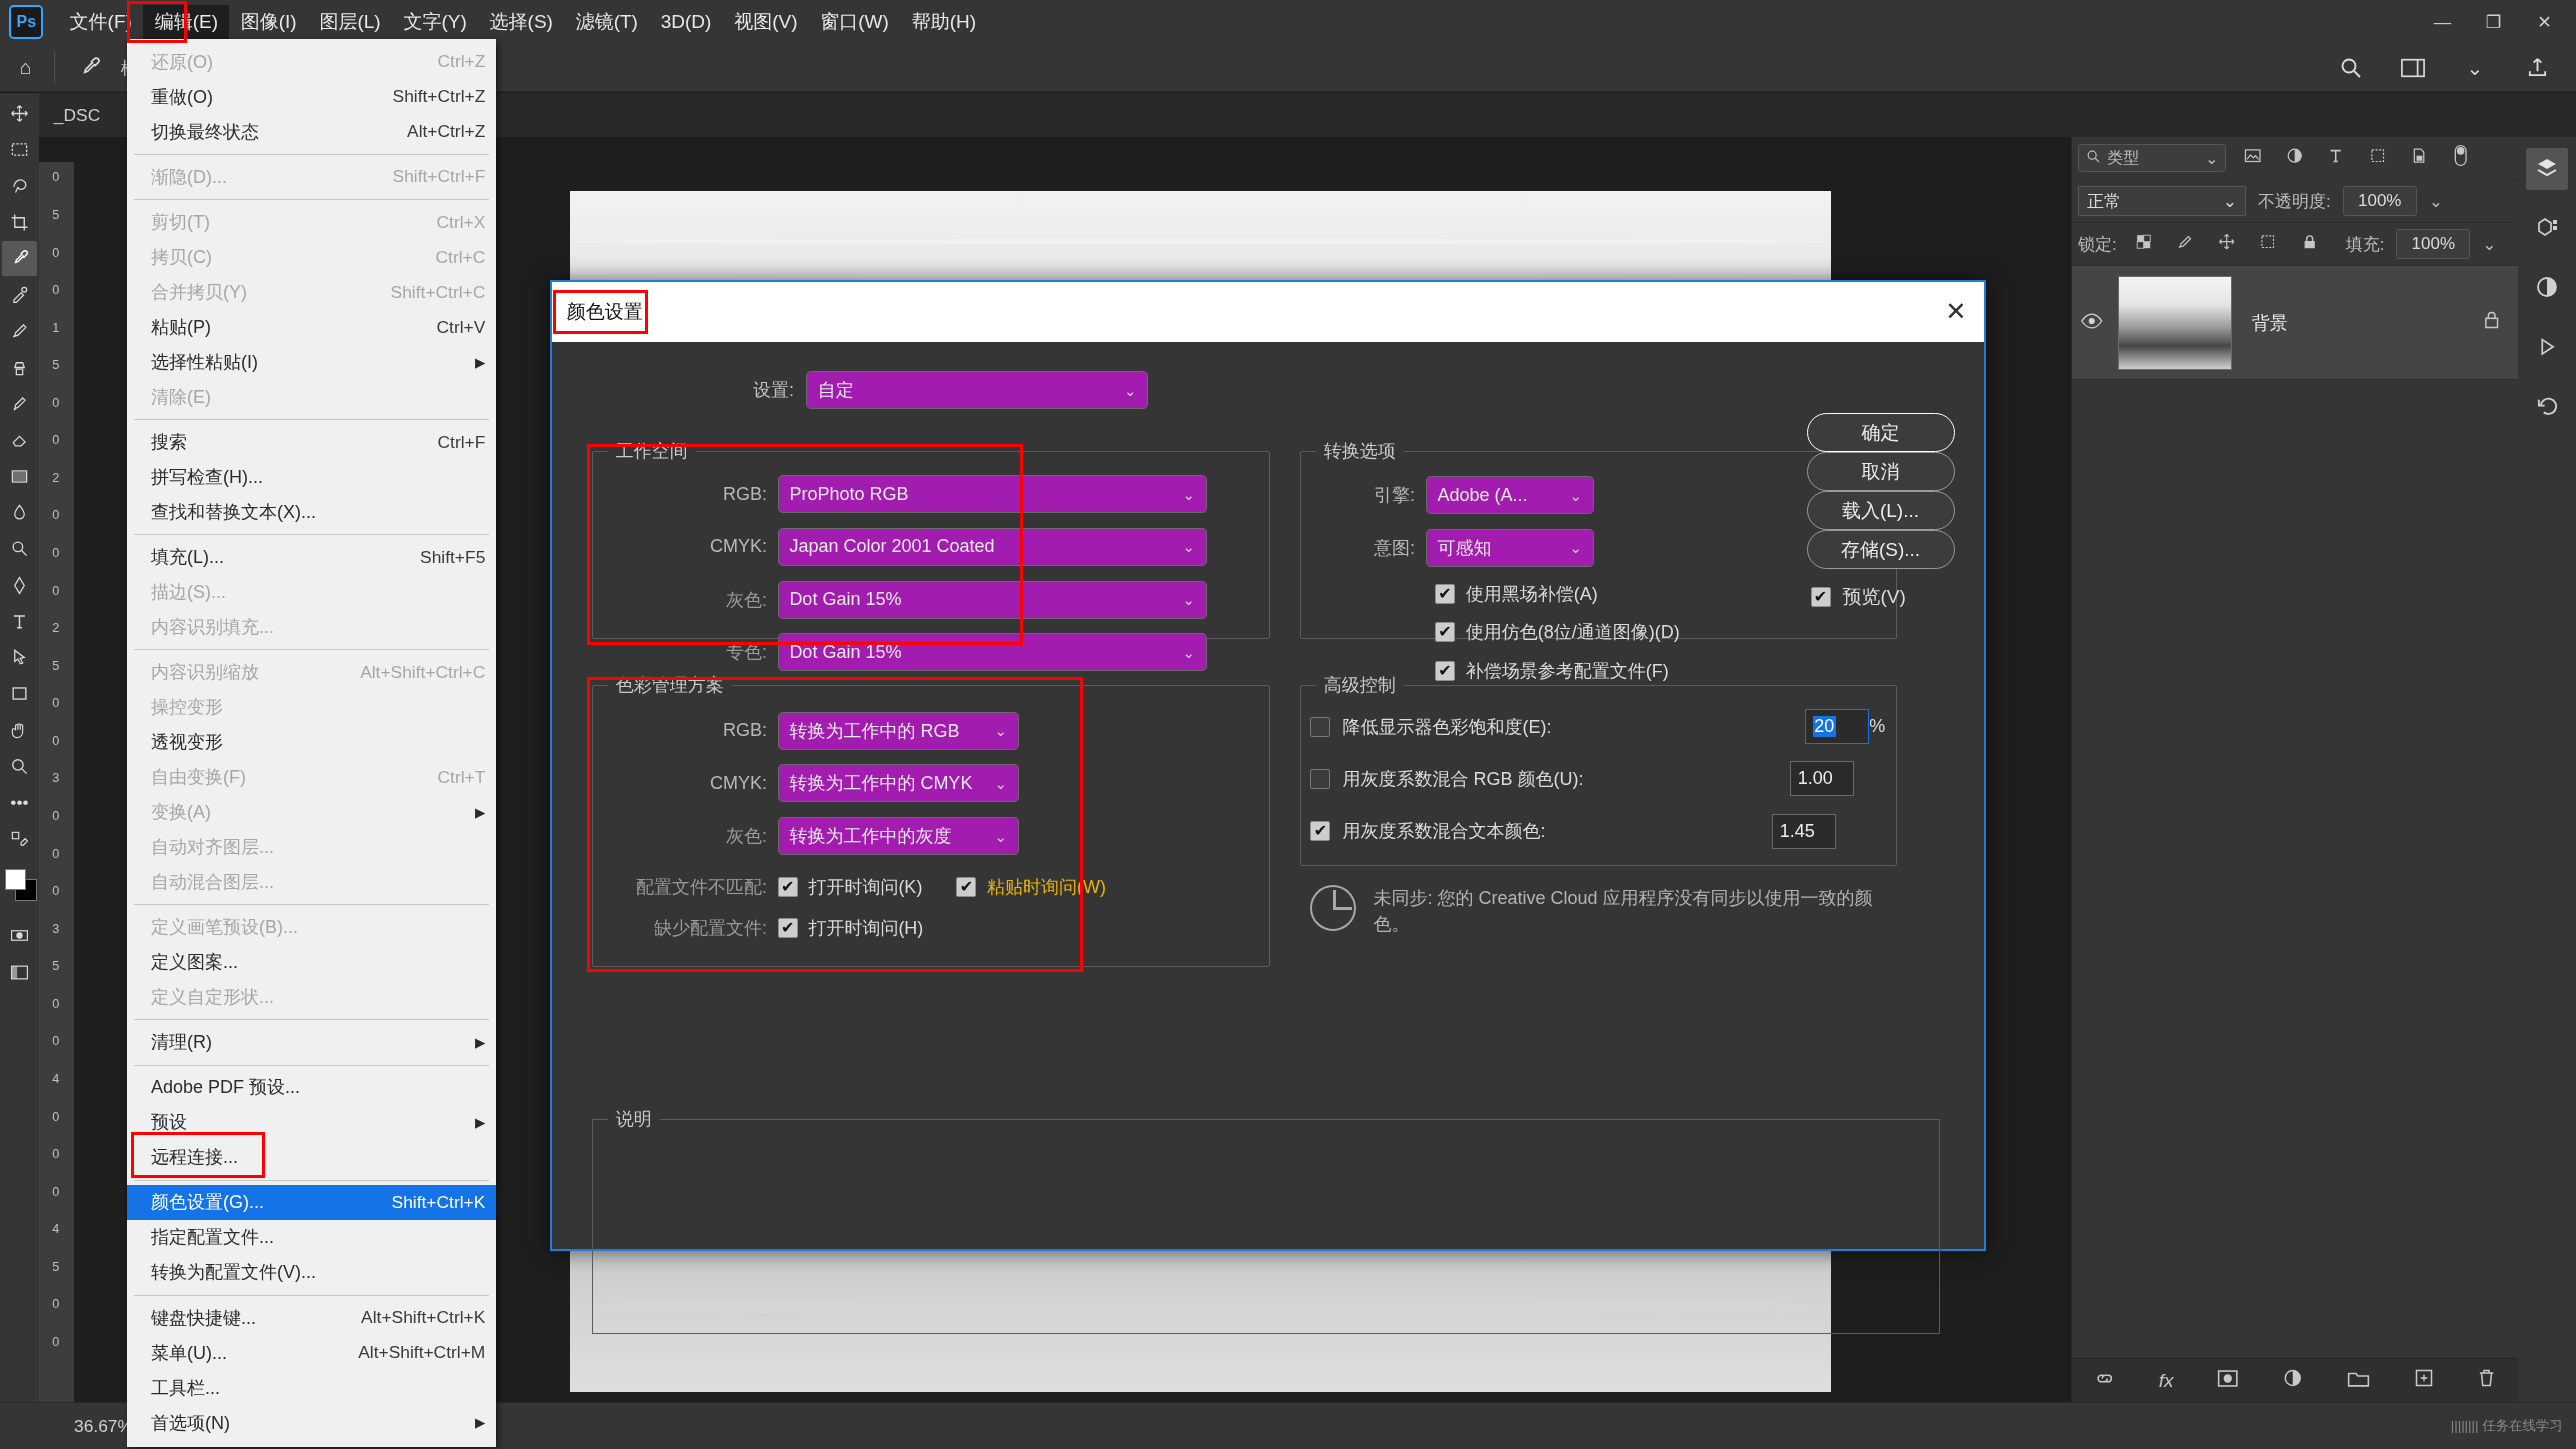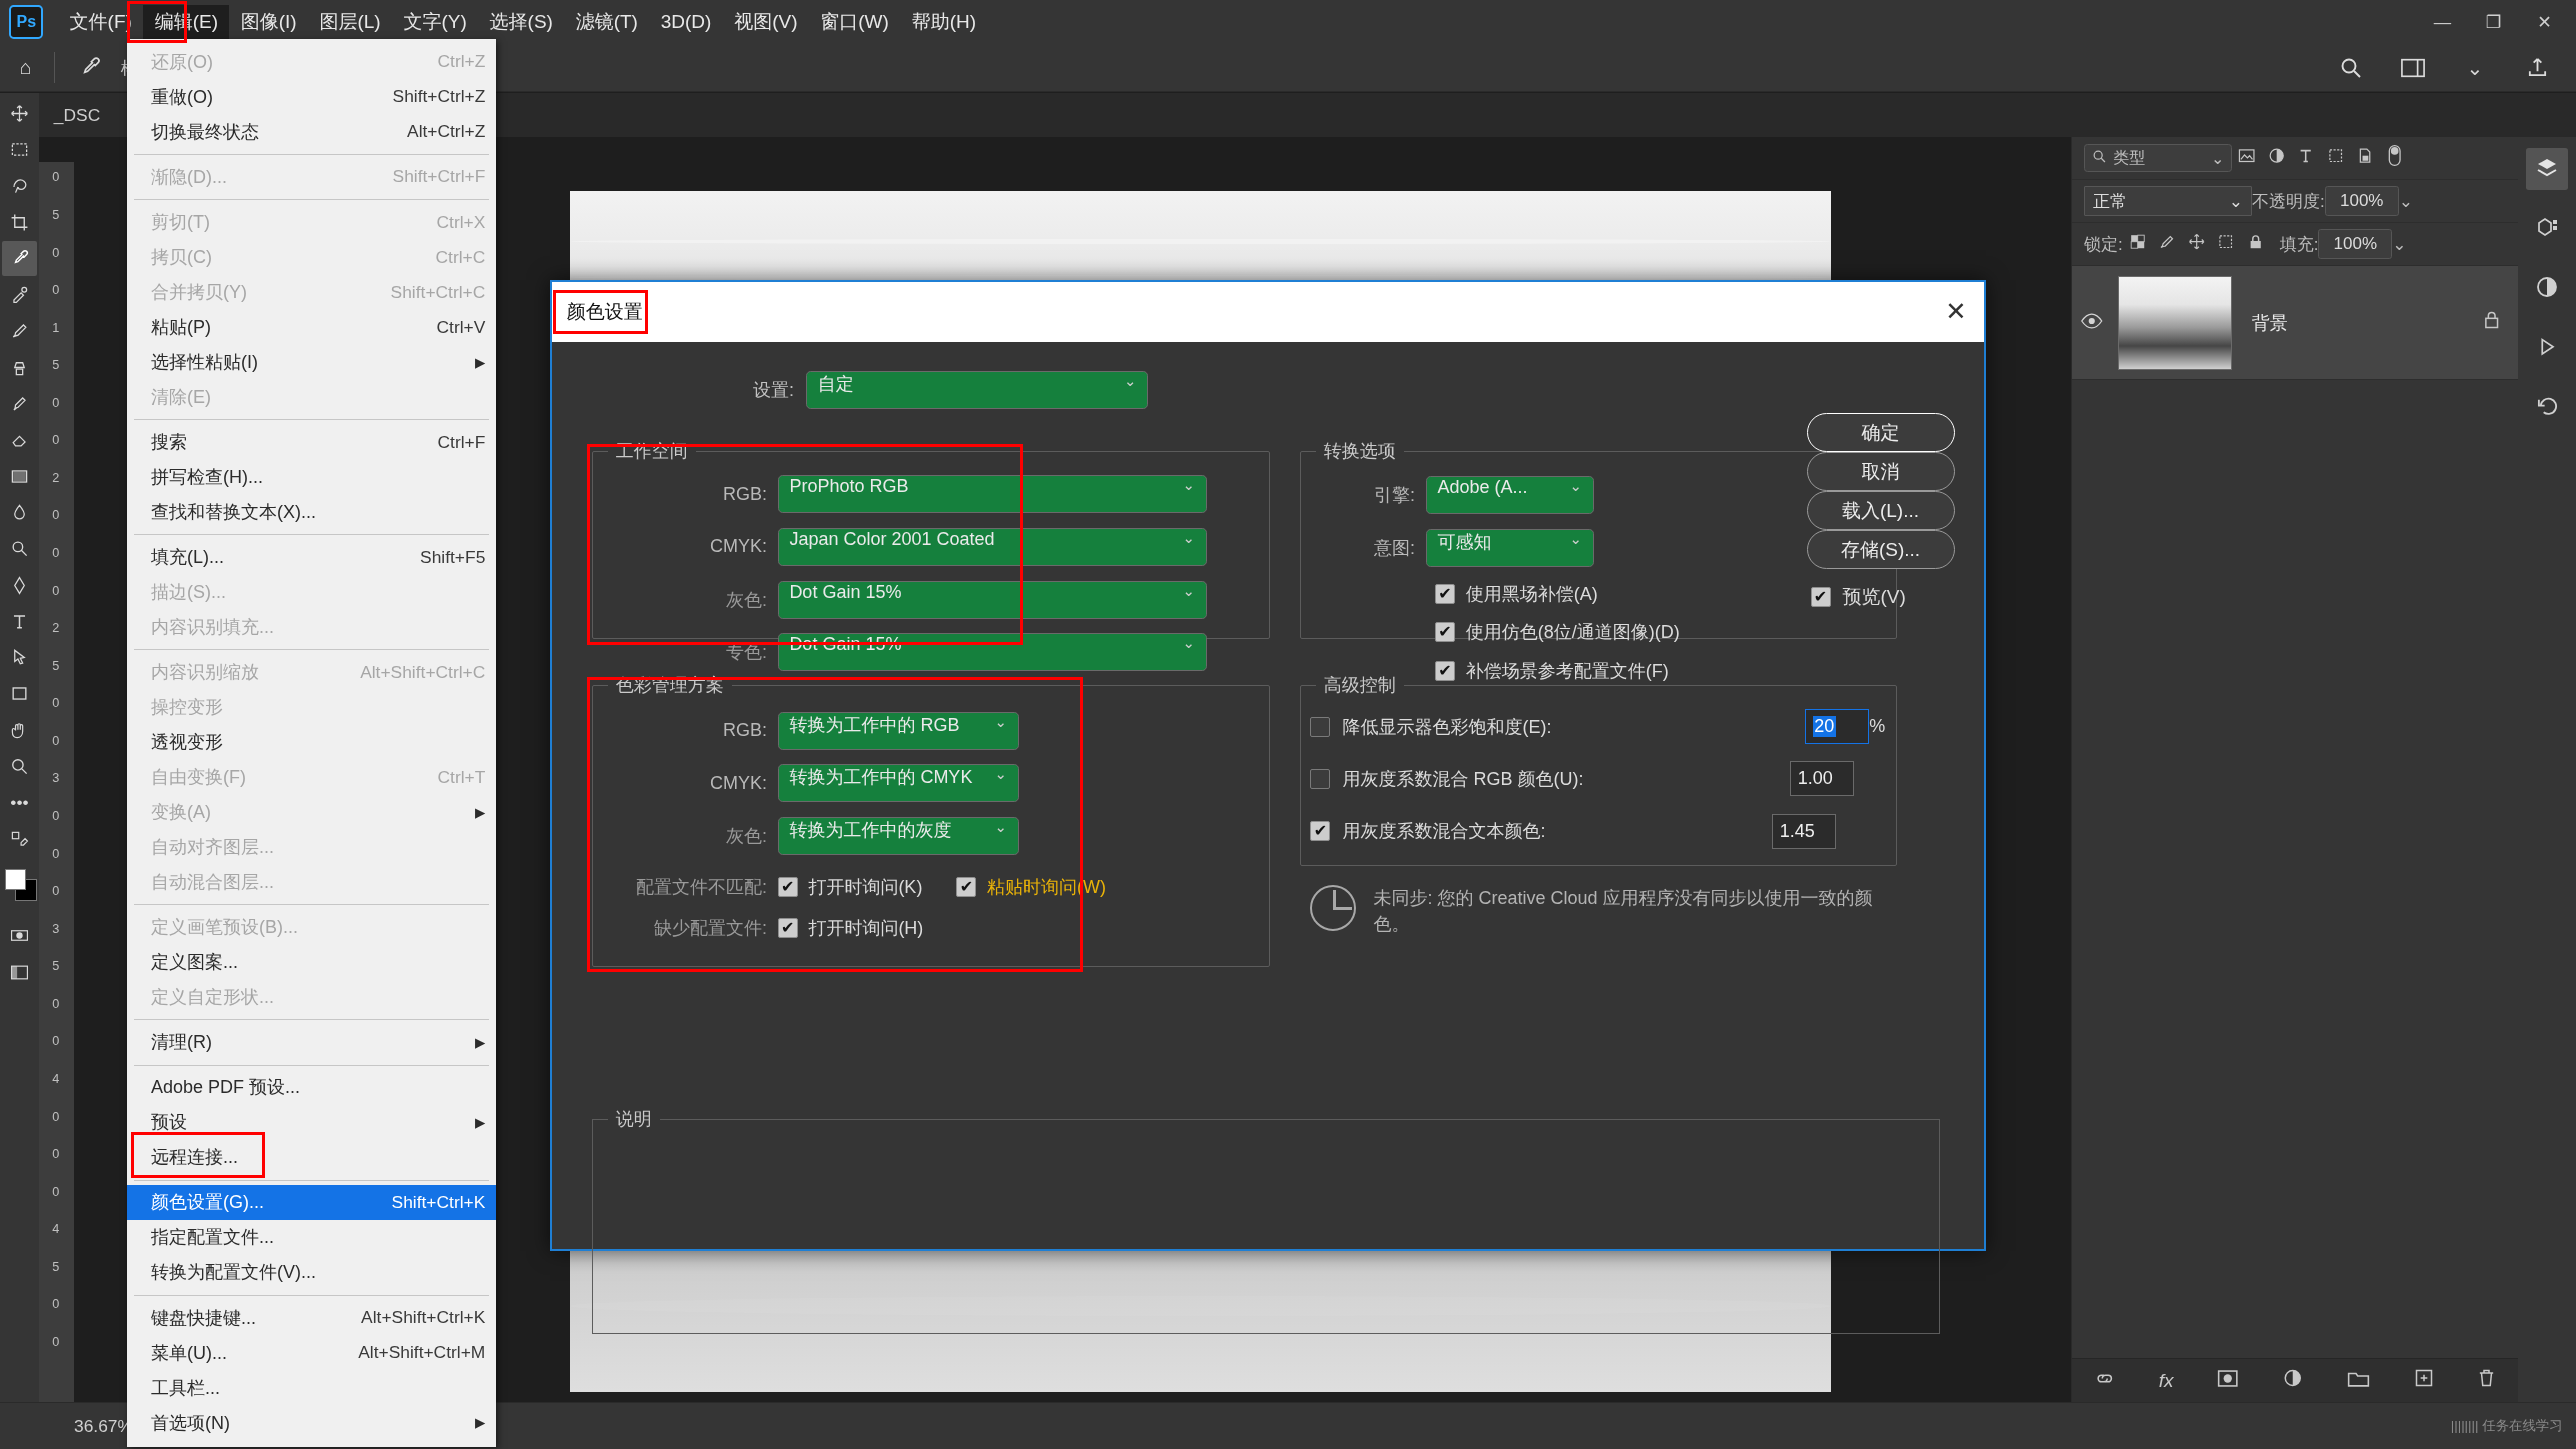--- a/index.html
+++ b/index.html
@@ -135,22 +135,22 @@
   }
   #panel-tab {
     height:40px; background:#353535; padding:0 17.4px; display:flex; align-items:center;
     color:#e6e6e6; font-size:18px;
   }
   #panel-header .hdr-icons {
     margin-left:auto; display:flex; align-items:center; gap:14.8px; padding-right:14.8px;
     color:#bdbdbd; font-size:16px;
   }
   .panel-row {
-    display:flex; align-items:center; height:43px; padding:0 12px;
-    border-bottom:0.7px solid #2d2d2d; gap:0;
+    display:flex; align-items:center; height:43px; padding:0 6px;
+    border-bottom:0.7px solid #2d2d2d; gap:12px;
   }
   .filter-box {
     background:#3d3d3d; border:0.7px solid #565656; border-radius:3.4px;
     height:28px; width:148px; display:flex; align-items:center; gap:6.7px;
     padding:0 6.7px; color:#bdbdbd; font-size:16px;
   }
   .prow-icon { color:#c6c6c6; font-size:17.4px; width:29.5px; text-align:center; }
   .blend-select {
     background:#3d3d3d; border:0.7px solid #565656; border-radius:1px; height:29.5px;
     width:168px; display:flex; align-items:center; justify-content:space-between;
@@ -236,22 +236,22 @@
   #hl-dlgtitle {
     position:absolute; left:553px; top:290px; width:95px; height:44px;
     border:3.4px solid #ff0000; z-index:80; pointer-events:none;
   }
 
   #dlg-body { position:relative; height:909px; padding:13.4px 0 0 0; }
 
   .settings-row { display:flex; align-items:center; margin:16px 0 0 201px; }
   .settings-row .slbl { color:#c2c2c2; font-size:18px; margin-right:12px;}
   .dlg-select {
-    background:#15803d; border:0.7px solid #6a6a6a; border-radius:4.7px;
-    height:38px; display:flex; align-items:flex-start; justify-content:space-between;
+    background:#a21caf; border:0.7px solid #6a6a6a; border-radius:4.7px;
+    height:38px; display:flex; align-items:center; justify-content:space-between;
     padding:0 10.7px; color:#eaeaea; font-size:18px;
   }
   .dlg-select .chev { color:#cfcfcf; font-size:14.8px; margin-left:10.7px; }
 
   .group {
     position:absolute; border:0.7px solid #5c5c5c; border-radius:2px;
   }
   .group > .gtitle {
     position:absolute; top:-13.4px; left:14.8px; background:#353535; padding:0 8px;
     color:#cacaca; font-size:18px;

